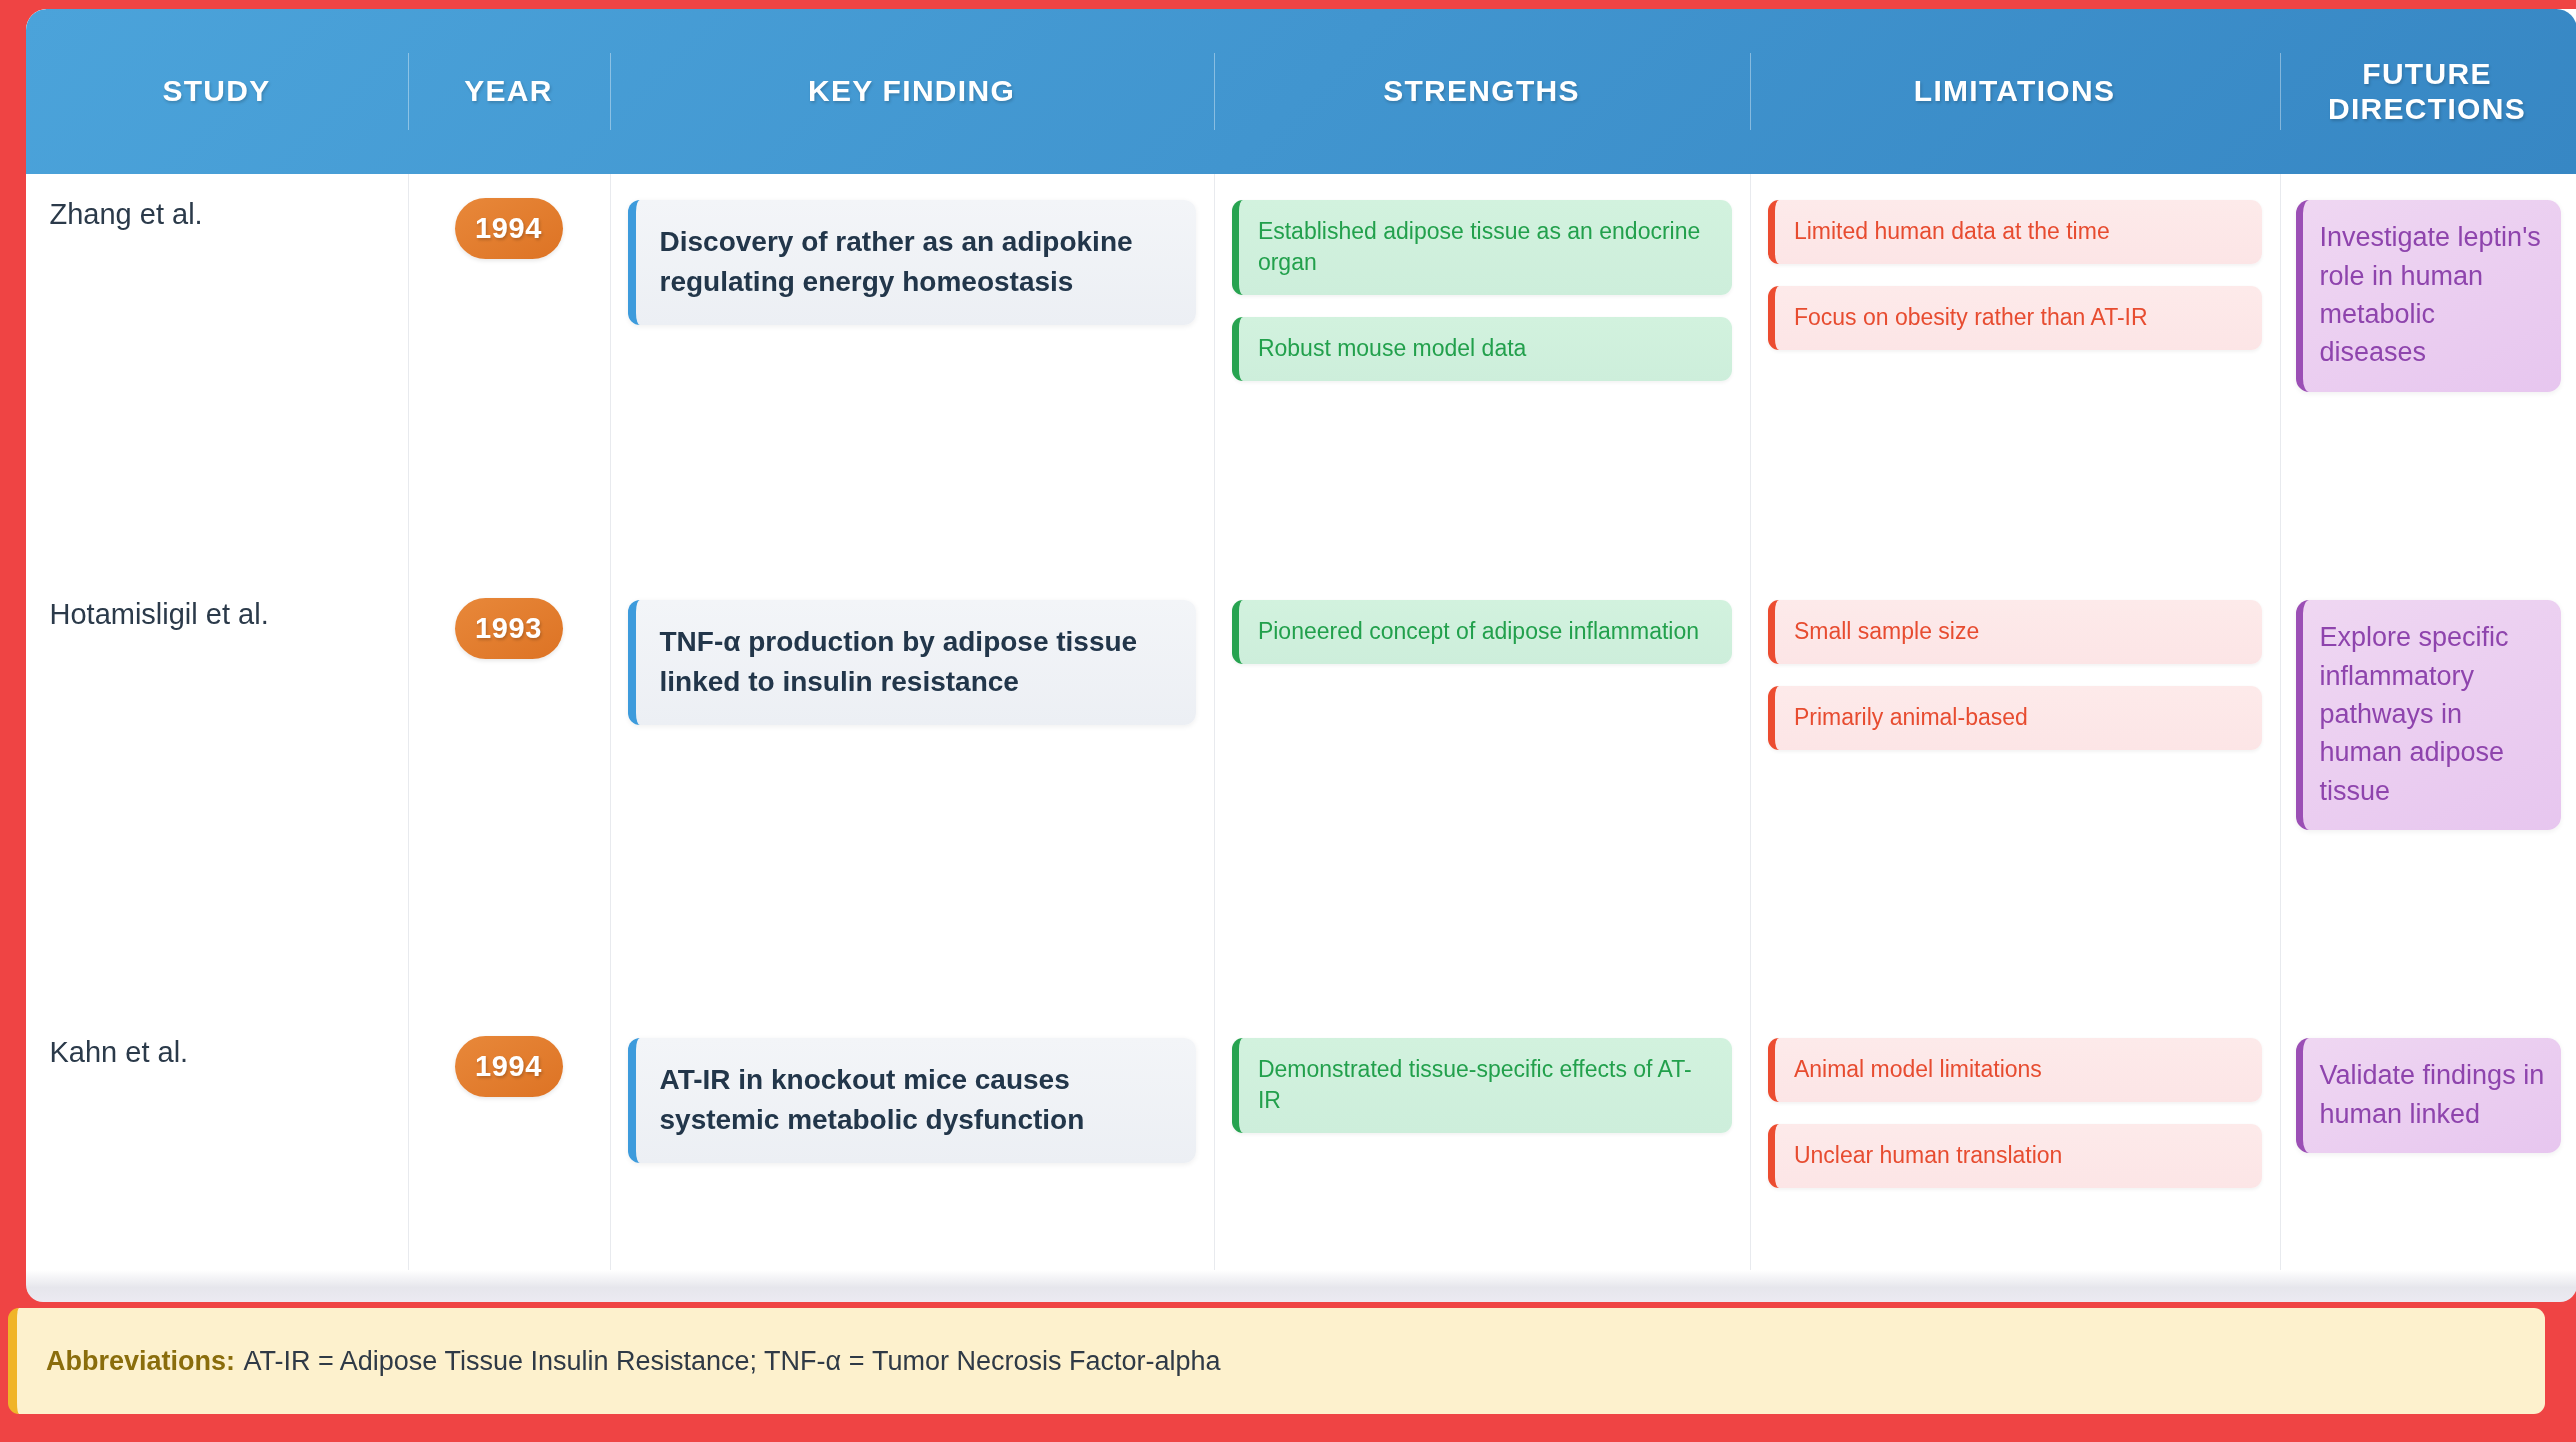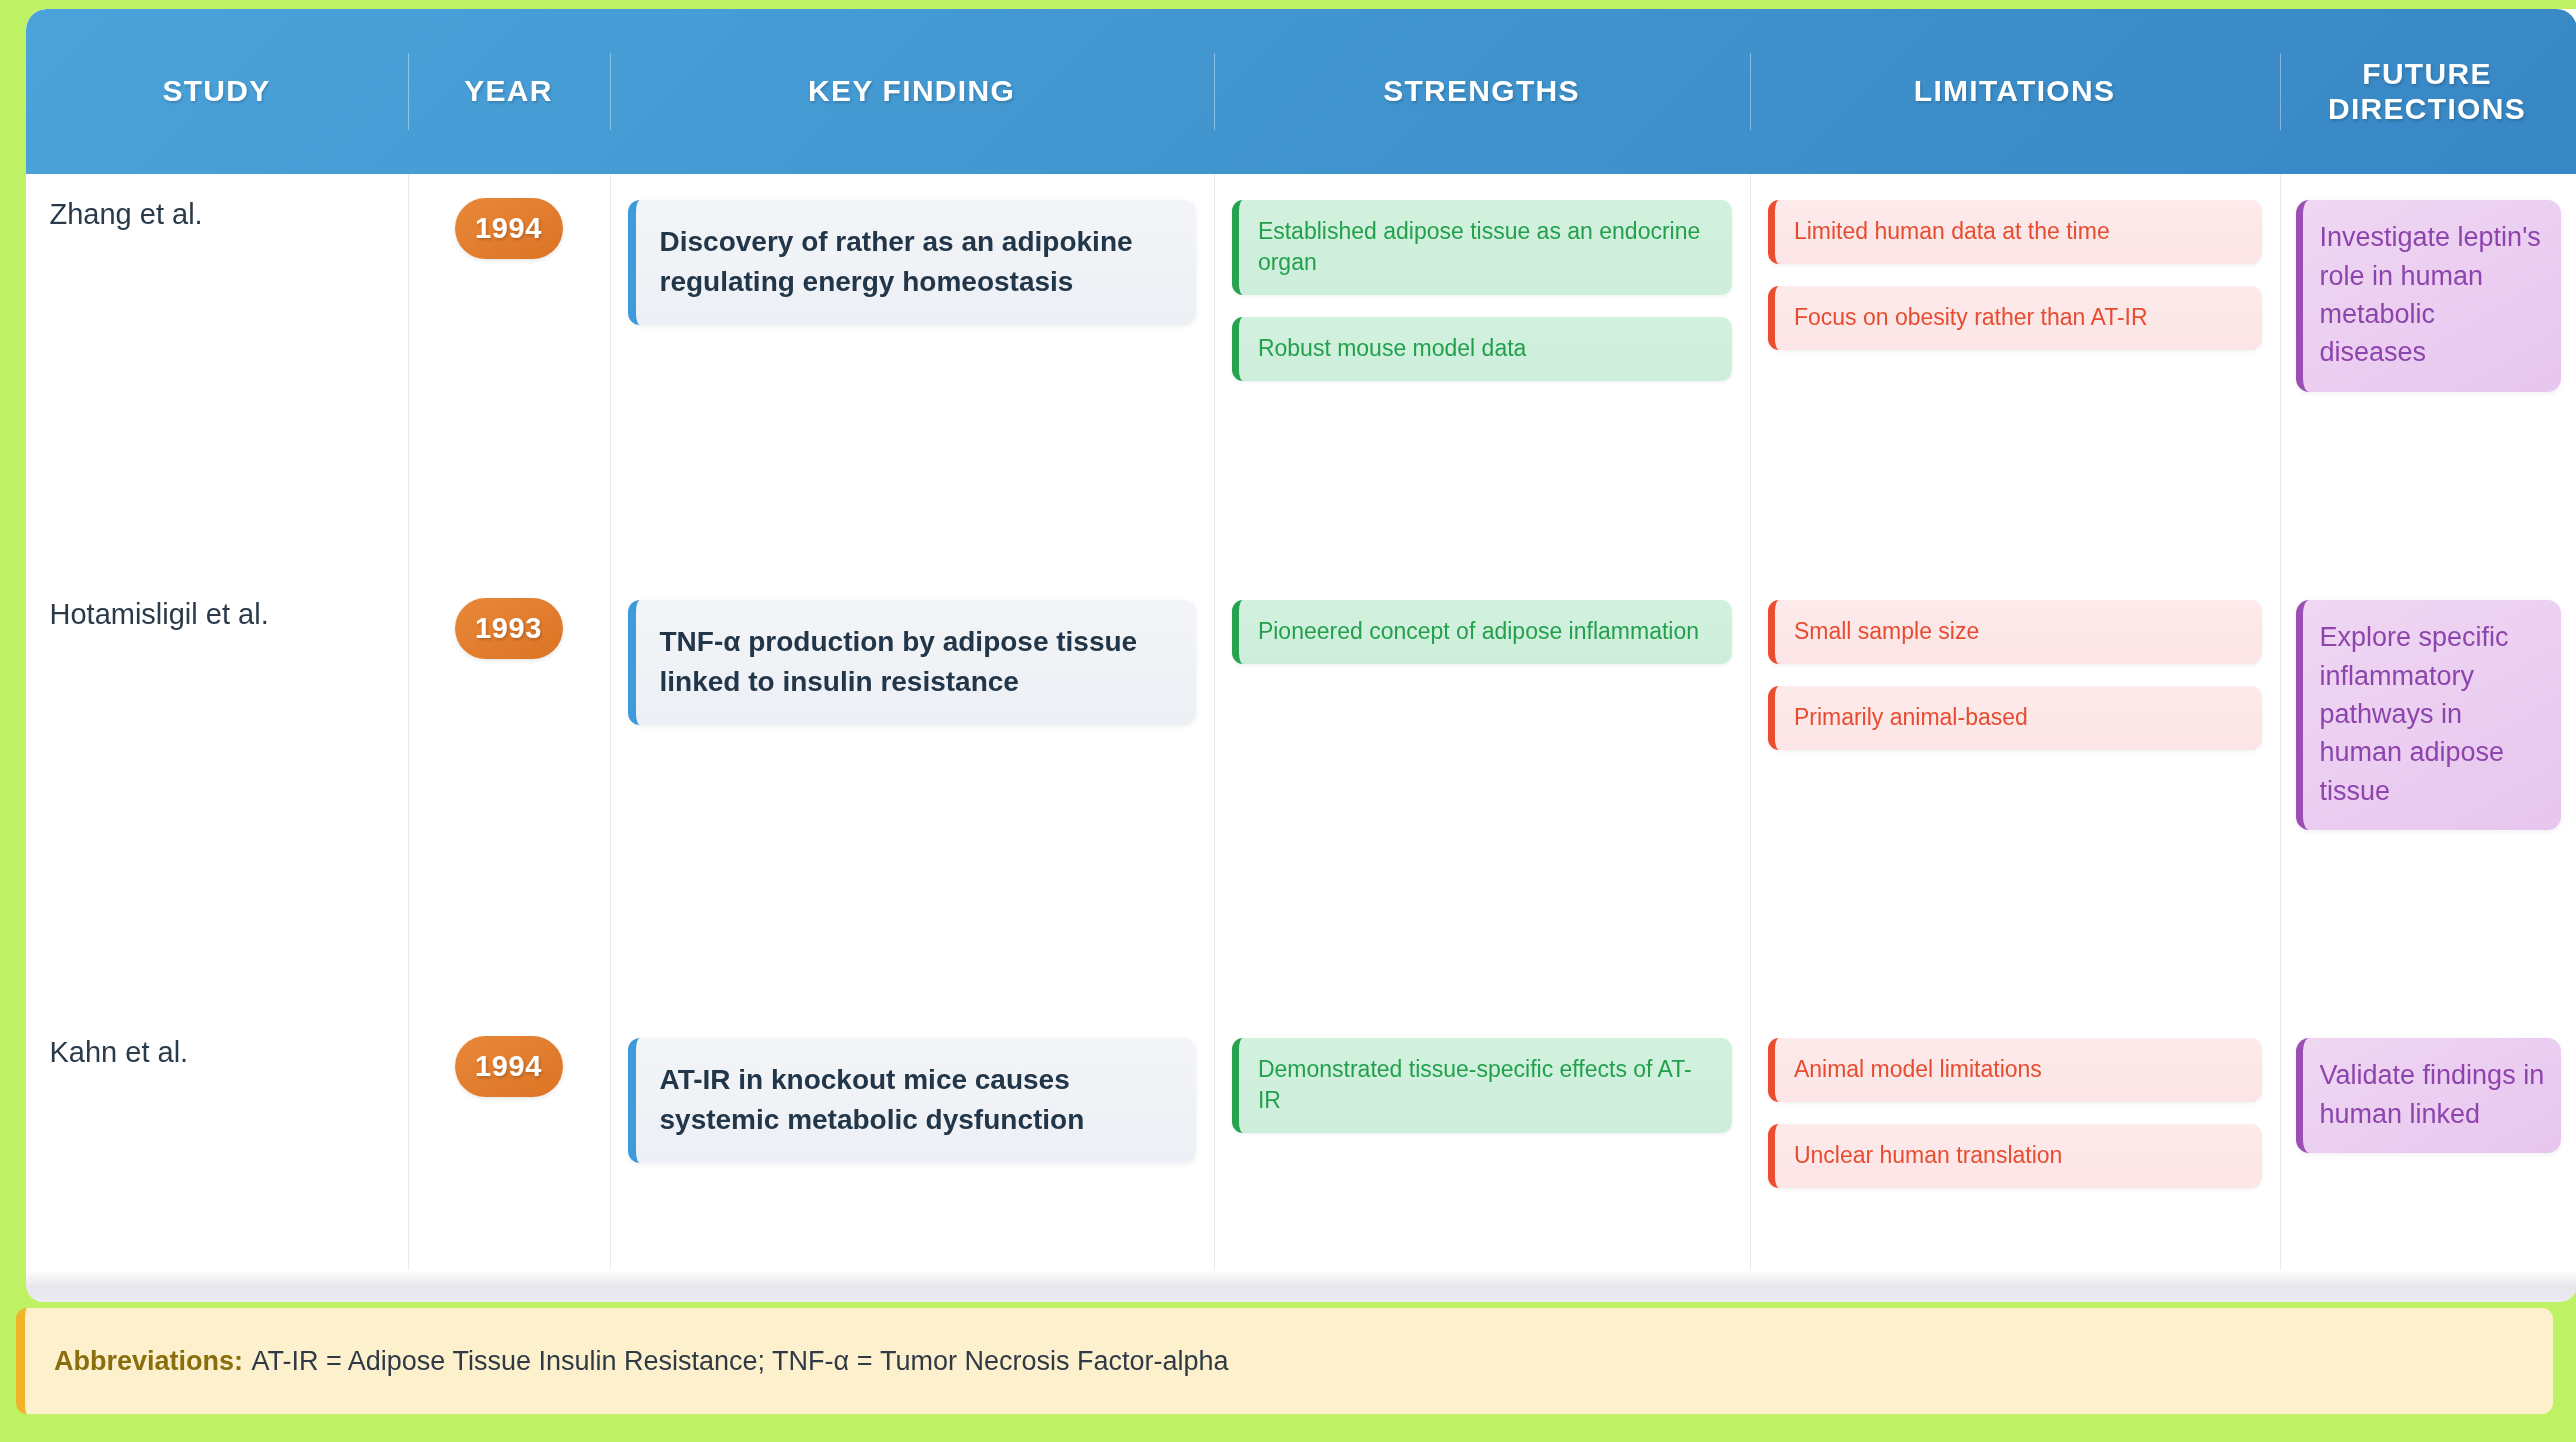--- a/index.html
+++ b/index.html
@@ -11,21 +11,21 @@
     width: 2576px;
     height: 1442px;
     font-family: "Liberation Sans", sans-serif;
     overflow: hidden;
   }
 
   .page {
     position: relative;
     width: 2576px;
     height: 1442px;
-    background: #bef264;
+    background: #ef4444;
     box-sizing: border-box;
     padding-left: 36px;
   }
 
   
   .table-card {
     position: absolute;
     left: 25.5px;
     top: 8.5px;
     width: 2551px;
@@ -197,21 +197,21 @@
     top: 1270px;
     width: 2551px;
     height: 32px;
     background: linear-gradient(180deg, #ffffff 0%, #e6e6ec 55%, #eceaf2 100%);
     border-radius: 0 0 17px 17px;
   }
 
   
   .abbrev {
     position: absolute;
-    left: 16px;
+    left: 8px;
     top: 1308px;
     width: 2537px;
     height: 106px;
     background: #fdf1cd;
     border-left: 9.7px solid #f0b428;
     border-radius: 11px;
     box-sizing: border-box;
     display: flex;
     align-items: center;
     padding-left: 29px;

